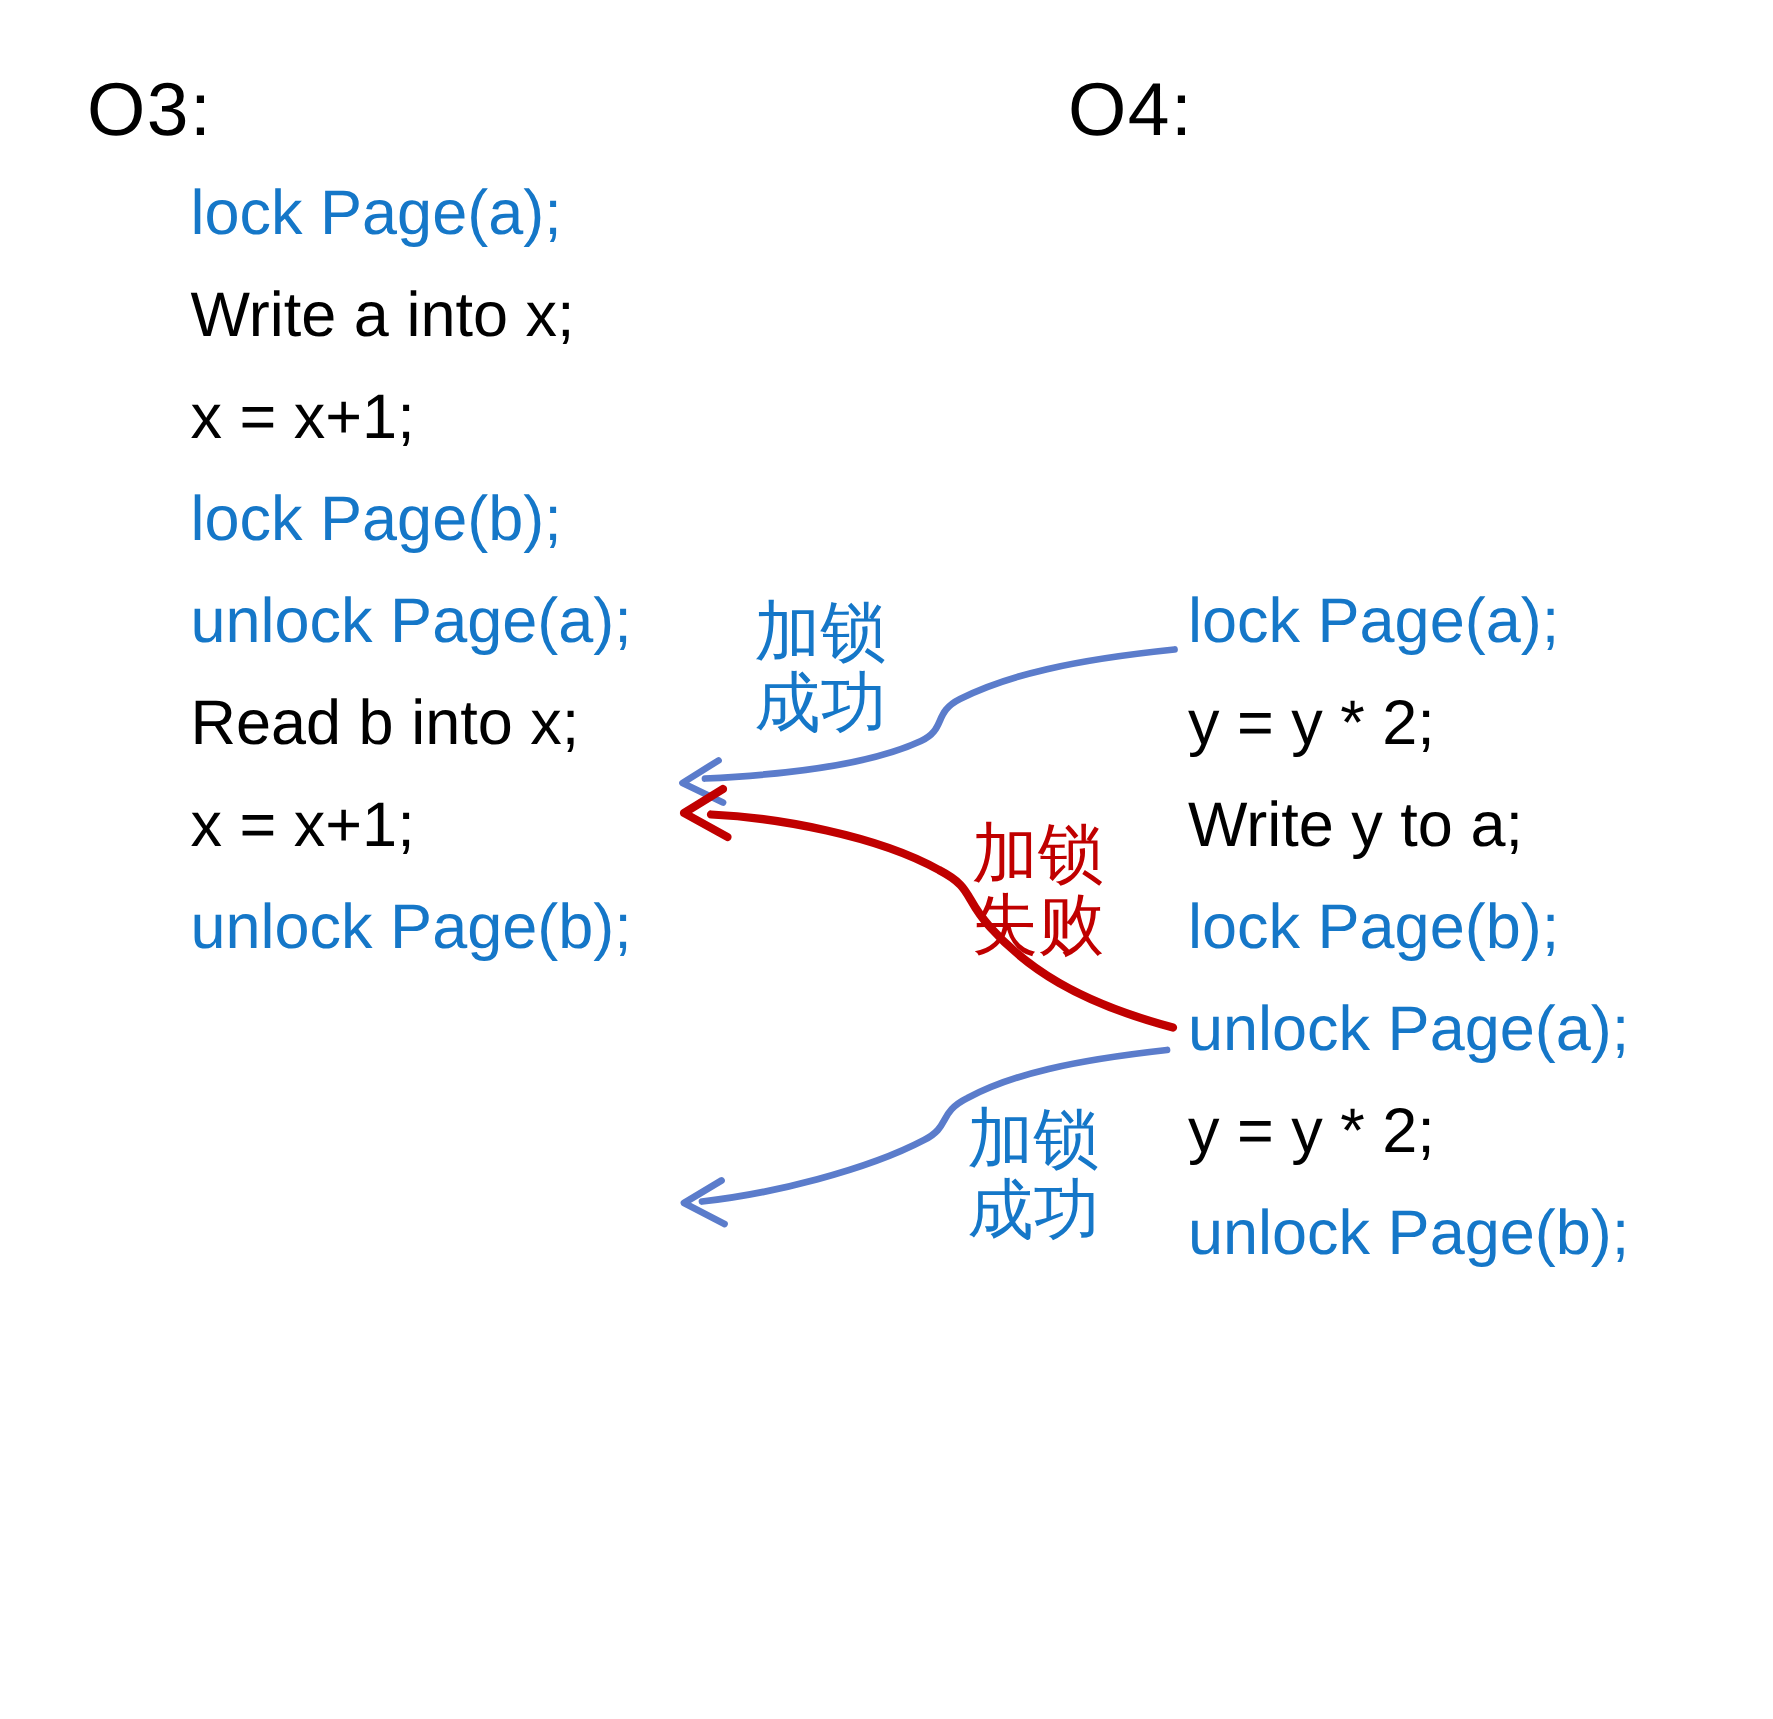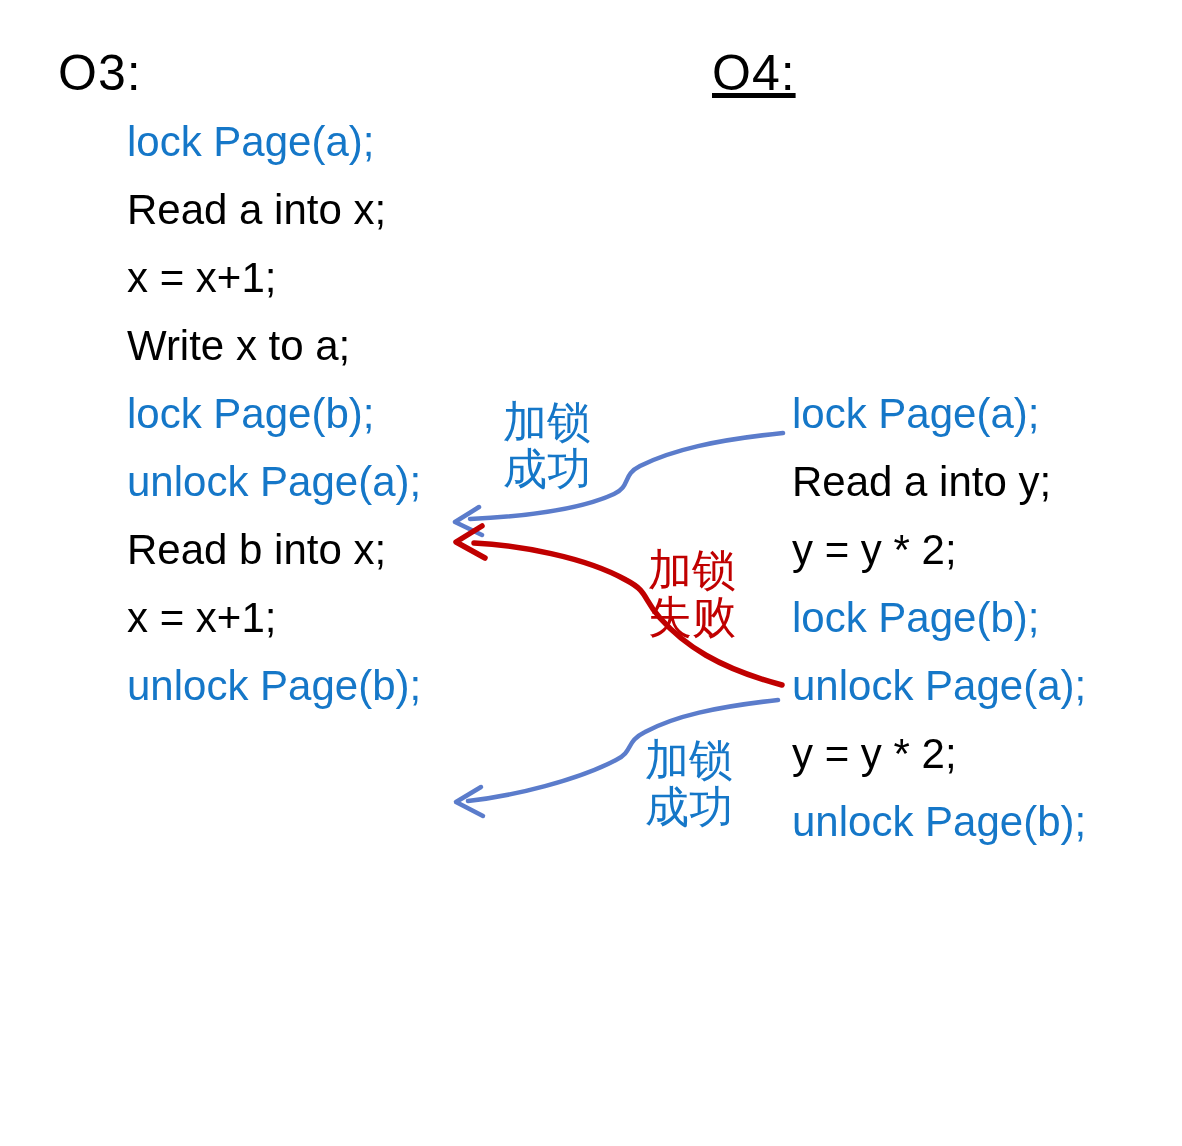--- a/index.html
+++ b/index.html
@@ -19,21 +19,21 @@
   }
   .col-title {
     position: absolute;
     font-size: 50px;
     line-height: 50px;
     color: var(--black, #000000);
     letter-spacing: 1px;
     white-space: nowrap;
   }
   #o3-title { left: 58px; top: 48px; }
-  #o4-title { left: 712px; top: 48px; text-decoration: underline; }
+  #o4-title { left: 712px; top: 48px; }
   .code-col {
     position: absolute;
     white-space: nowrap;
   }
   #o3-code { left: 127px; top: 108px; }
   #o4-code { left: 792px; top: 380px; }
   .code-line {
     font-size: 42px;
     line-height: 68px;
     height: 68px;
@@ -66,34 +66,33 @@
 <body>
 
 <div class="canvas">
 
   <div class="col-title" id="o3-title">O3:</div>
 
   <div class="col-title" id="o4-title">O4:</div>
 
   <div class="code-col" id="o3-code">
       <div class="code-line lock">lock Page(a);</div>
-      <div class="code-line plain">Read a into x;</div>
+      <div class="code-line plain">Write a into x;</div>
       <div class="code-line plain">x = x+1;</div>
-      <div class="code-line plain">Write x to a;</div>
       <div class="code-line lock">lock Page(b);</div>
       <div class="code-line lock">unlock Page(a);</div>
       <div class="code-line plain">Read b into x;</div>
       <div class="code-line plain">x = x+1;</div>
       <div class="code-line lock">unlock Page(b);</div>
     </div>
 
   <div class="code-col" id="o4-code">
       <div class="code-line lock">lock Page(a);</div>
-      <div class="code-line plain">Read a into y;</div>
       <div class="code-line plain">y = y * 2;</div>
+      <div class="code-line plain">Write y to a;</div>
       <div class="code-line lock">lock Page(b);</div>
       <div class="code-line lock">unlock Page(a);</div>
       <div class="code-line plain">y = y * 2;</div>
       <div class="code-line lock">unlock Page(b);</div>
     </div>
 
   <svg id="arrow-layer" viewBox="0 0 1182 1146">
 
     <path class="arrow-blue" d="M 783 433 C 715 440 672 450 640 466 C 622 475 631 486 614 494 C 575 512 513 517 470 519"></path>
     <path class="arrow-blue" d="M 479 507 L 455 522 L 482 535"></path>

